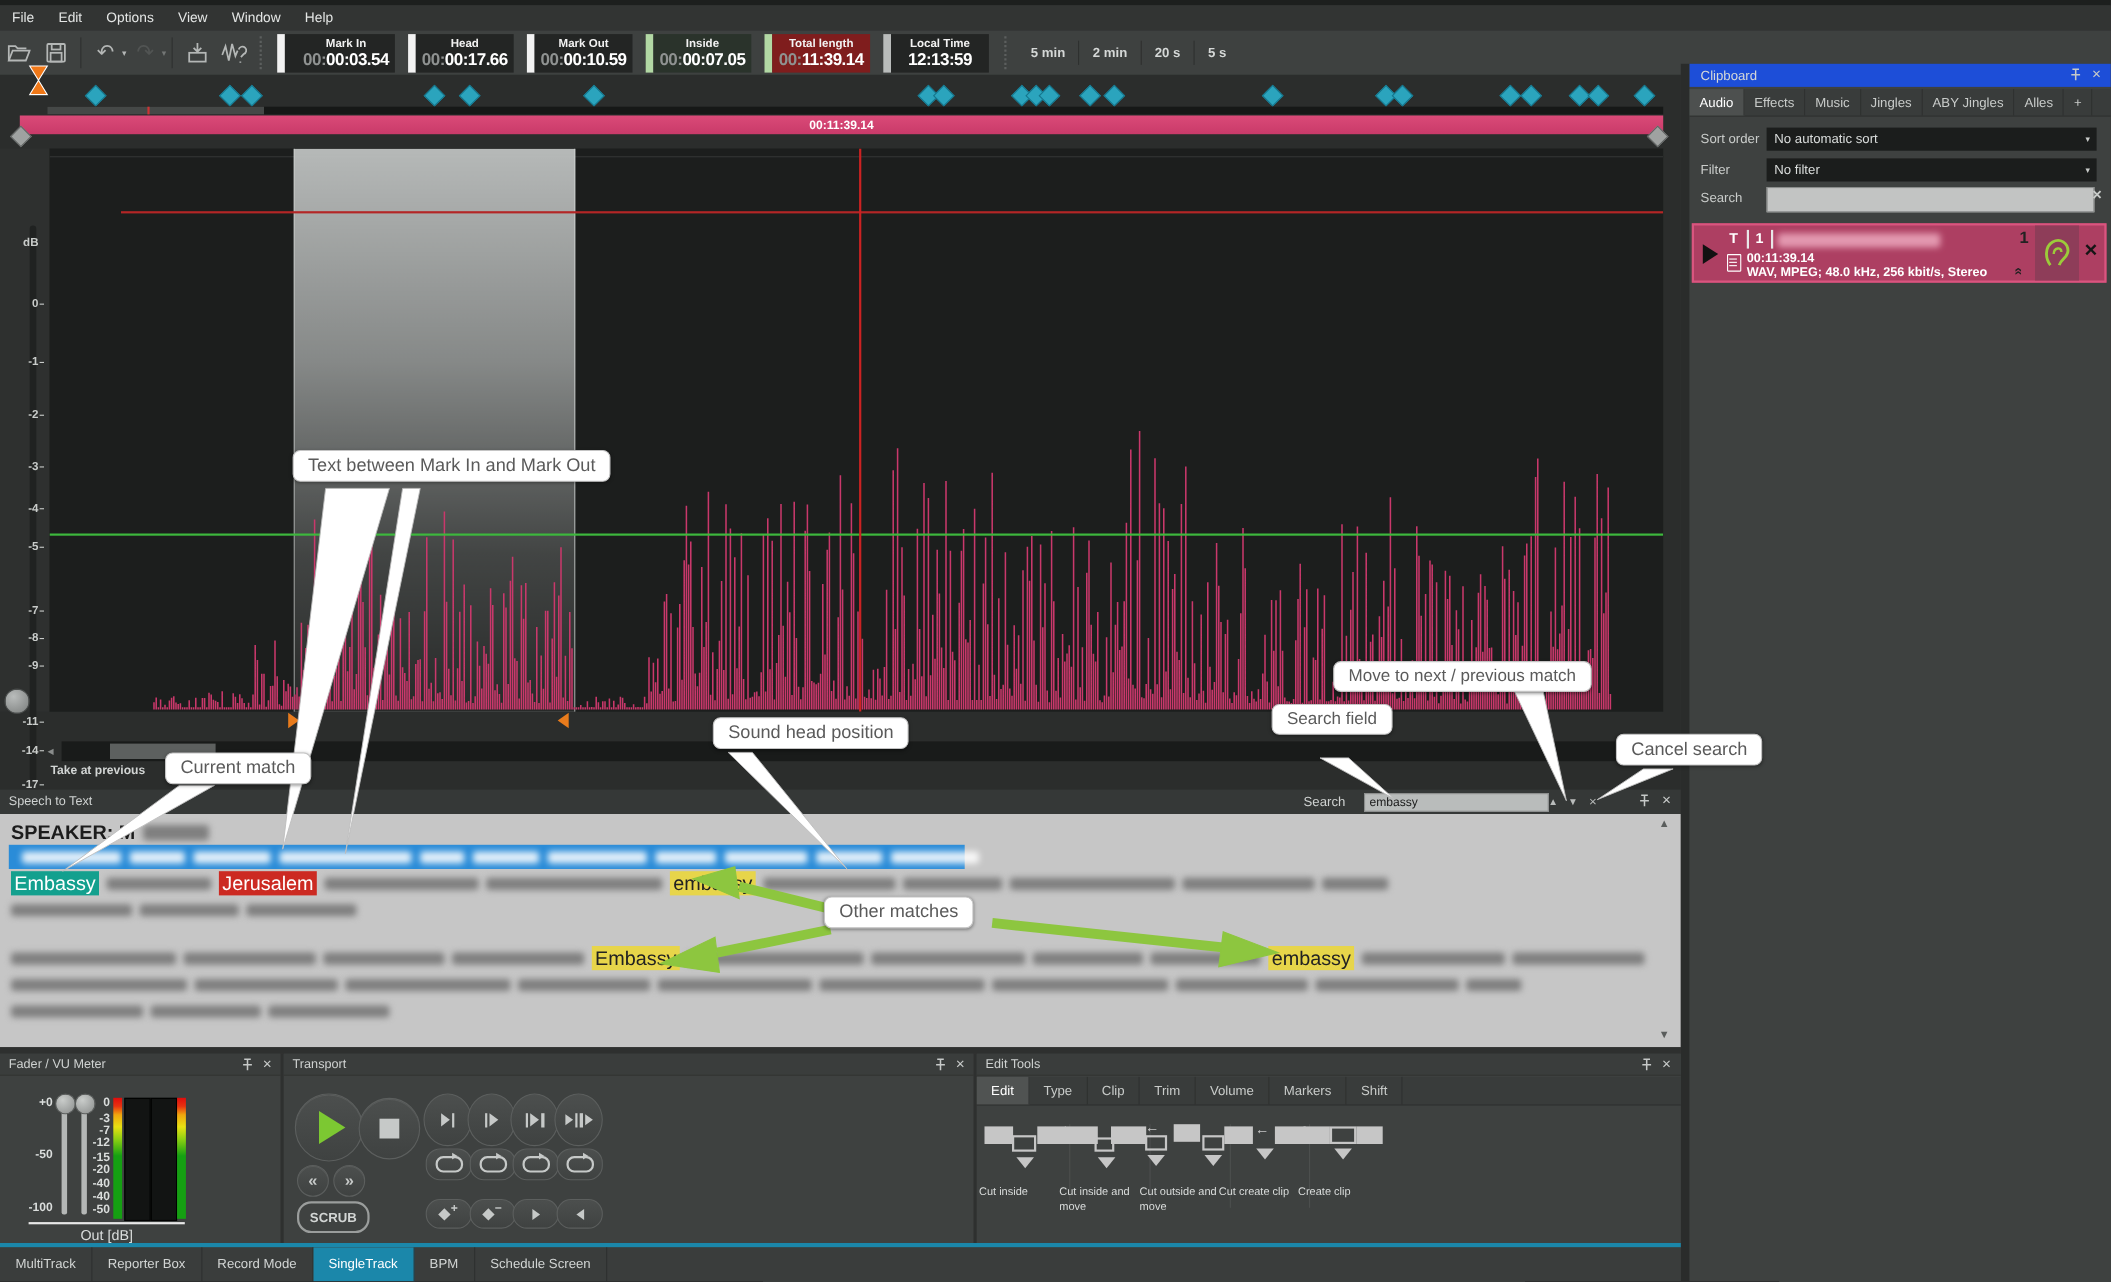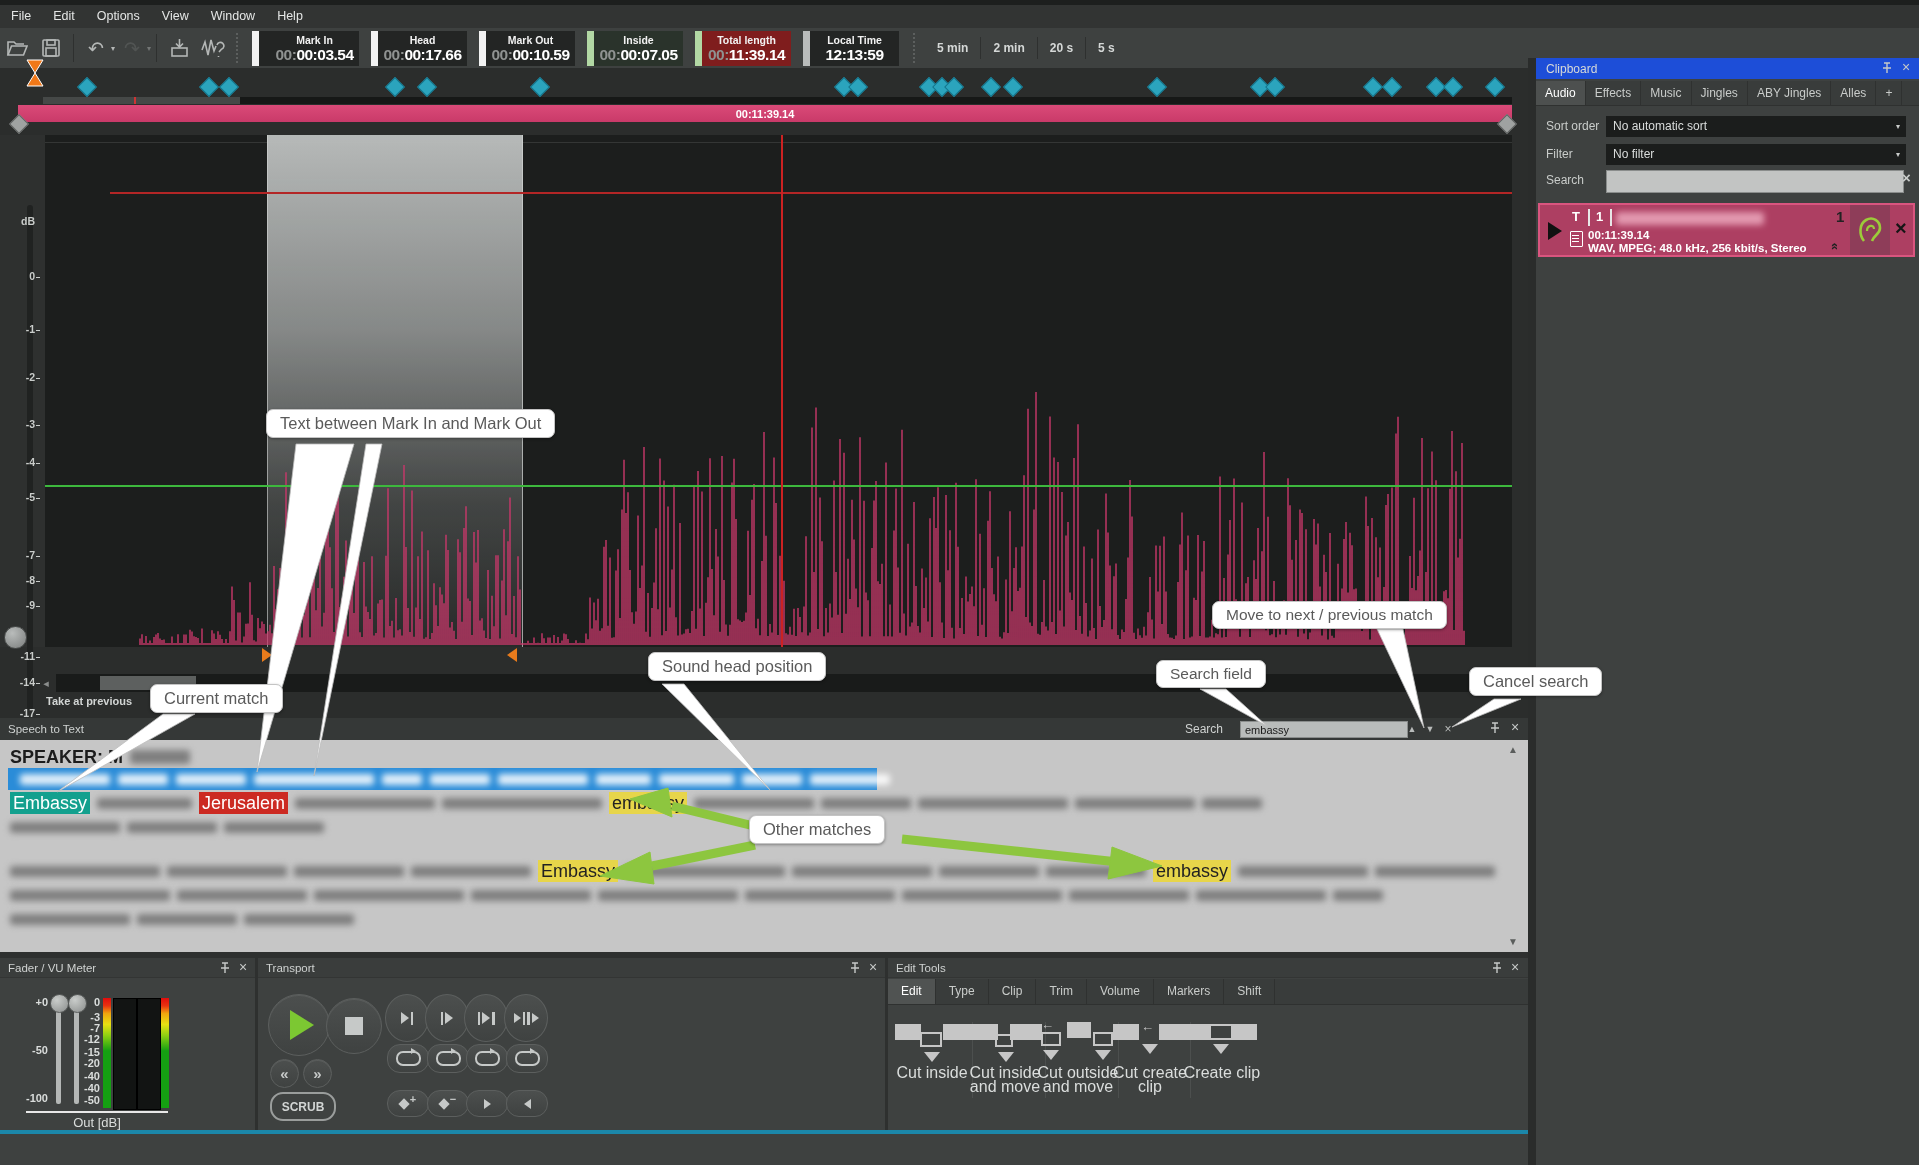--- a/index.html
+++ b/index.html
@@ -151,21 +151,21 @@
   .dsign{font-size:11px;font-weight:bold;color:#c6c9c8;margin-top:-10px;}
   .tp-skip{font-size:15px;font-weight:bold;color:#c6c9c8;line-height:1;}
   #scrub-btn{position:absolute;left:12px;top:134px;width:62px;height:25px;border-radius:13px;border:2px solid #9a9d9c;
      color:#d2d5d4;font-size:12px;font-weight:bold;display:flex;align-items:center;justify-content:center;background:#3f4241;}
   
   #et-tabs{position:absolute;left:0;top:21px;width:640px;height:25px;display:flex;background:#393c3b;border-bottom:1px solid #2f3130;}
   .et-tab{padding:0 13px;font-size:12px;line-height:25px;color:#c9ccca;border-right:1px solid #2f3130;}
   .et-tab.active{background:#505352;color:#fff;}
   .tool{position:absolute;top:62px;width:84px;}
   .tool .ticon{position:relative;width:74px;height:44px;margin:0 auto;}
-  .tool .tlabel{margin-top:2px;text-align:center;font-size:16px;color:#dadddc;line-height:14px;}
+  .tool .tlabel{margin-top:13px;font-size:10px;color:#dadddc;line-height:14px;}
   .tool-sep{position:absolute;top:64px;width:1px;height:76px;background:#4c4f4e;}
   .ts{position:absolute;background:#c6c6c6;}
   .to{position:absolute;border:2px solid #c6c6c6;box-sizing:border-box;}
   .tt{position:absolute;width:0;height:0;border-top:10px solid #c6c6c6;border-left:8px solid transparent;border-right:8px solid transparent;}
   .ta{position:absolute;font-size:13px;font-weight:bold;color:#c6c6c6;line-height:10px;}
   
   #teal-line{left:0;top:1130px;width:1528px;height:4px;background:#1b87aa;}
   #bottom-tabs{left:0;top:1134px;width:1528px;height:31px;background:#3a3d3c;display:flex;}
   .btab{padding:0 14px;font-size:12px;line-height:31px;color:#d2d5d4;border-right:1px solid #2e302f;}
   .btab.active{background:#1b87aa;color:#fff;}
@@ -678,20 +678,28 @@
             <div class="to" style="left: 24px; top: 4px; width: 24px; height: 16px;"></div>
             <div class="ts" style="left: 48px; top: 4px; width: 24px; height: 16px;"></div>
             <div class="tt" style="left: 28px; top: 24px;"></div>
           </div>
           <div class="tlabel">Create clip</div>
         </div>
       </div>
   </section>
 
   <div id="teal-line" class="abs"></div>
+  <nav id="bottom-tabs" class="abs">
+      <div class="btab">MultiTrack</div>
+      <div class="btab">Reporter Box</div>
+      <div class="btab">Record Mode</div>
+      <div class="btab active">SingleTrack</div>
+      <div class="btab">BPM</div>
+      <div class="btab">Schedule Screen</div>
+    </nav>
 
   <svg id="annot-layer">
     <g fill="#ffffff" stroke="#bdbdbd" stroke-width="0.8">
       <polygon points="296,444 354,444 257,772"></polygon>
       <polygon points="366,444 382,444 314,776"></polygon>
       <polygon points="662,684 684,684 770,790"></polygon>
       <polygon points="163,714 195,714 57,792"></polygon>
       <polygon points="1377,629 1403,629 1424,728"></polygon>
       <polygon points="1200,689 1226,689 1267,726"></polygon>
       <polygon points="1494,699 1521,699 1452,727"></polygon>
@@ -703,17 +711,17 @@
       <polygon points="650,852 600,876 654,884" stroke-width="1"></polygon>
       <line x1="902" y1="839" x2="1118" y2="862" stroke-width="9"></line>
       <polygon points="1112,847 1162,866 1108,879" stroke-width="1"></polygon>
     </g>
   </svg>
 
   <div class="callout" style="left:266px;top:409px">Text between Mark In and Mark Out</div>
   <div class="callout" style="left:648px;top:652px">Sound head position</div>
   <div class="callout" style="left:150px;top:684px">Current match</div>
   <div class="callout small" style="left:1212px;top:601px">Move to next / previous match</div>
-  <div class="callout small" style="left:1156px;top:660px">Search field</div>
+  <div class="callout small" style="left:1156px;top:640px">Search field</div>
   <div class="callout" style="left:1469px;top:667px">Cancel search</div>
   <div class="callout" id="c-other" style="left:749px;top:815px">Other matches</div>
 
 </div>
 
 </body></html>

